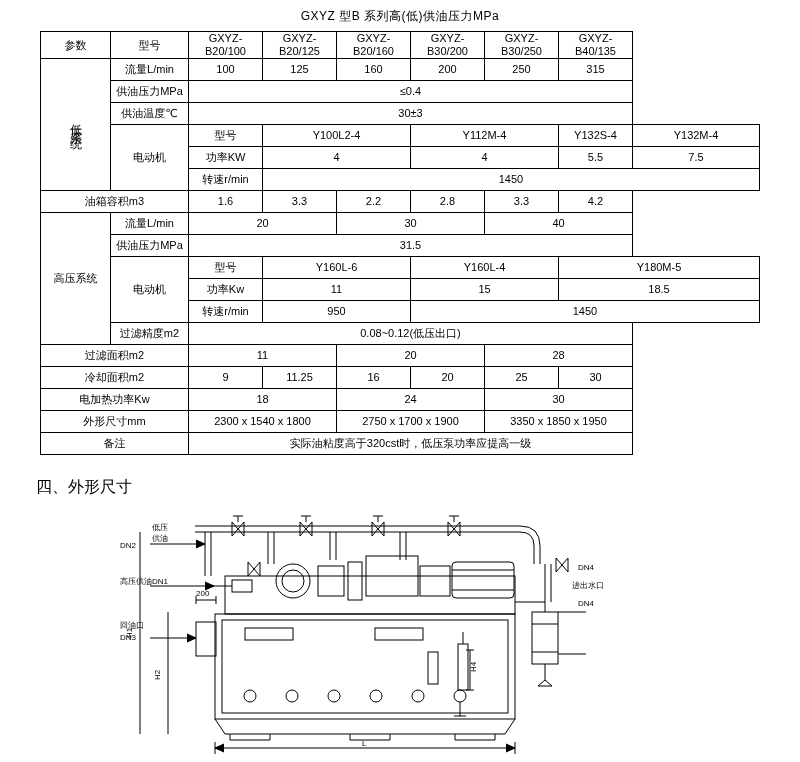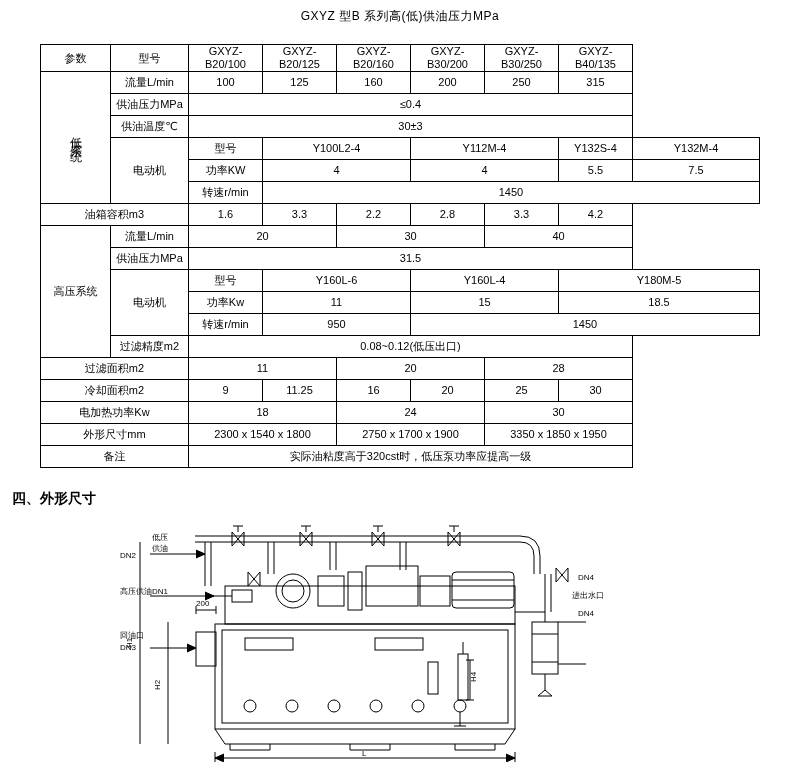--- a/index.html
+++ b/index.html
@@ -14,21 +14,21 @@
 
   .title{
     text-align:center;
     font-size:12px;
     padding-top:8px;
     letter-spacing:0.5px;
   }
 
   table.spec{
     border-collapse:collapse;
-    margin:19px auto 0 auto;
+    margin:6px auto 0 auto;
     width:720px;
     table-layout:fixed;
   }
   table.spec td{
     border:1px solid #000;
     font-size:11px;
     text-align:center;
     height:21px;
     padding:0 2px;
     line-height:13px;
@@ -42,23 +42,23 @@
   }
   .vert{
     writing-mode:vertical-rl;
     text-orientation:upright;
     display:inline-block;
     letter-spacing:4px;
     font-size:12px;
   }
 
   .section-title{
-    font-size:14px;
-    font-weight:bold;
-    margin:22px 0 0 12px;
+    font-size:16px;
+    font-weight:normal;
+    margin:22px 0 0 36px;
   }
 
   .drawing{
     position:relative;
     margin-top:6px;
     width:716px;
     height:250px;
   }
   .drawing svg{display:block;}
 </style>

